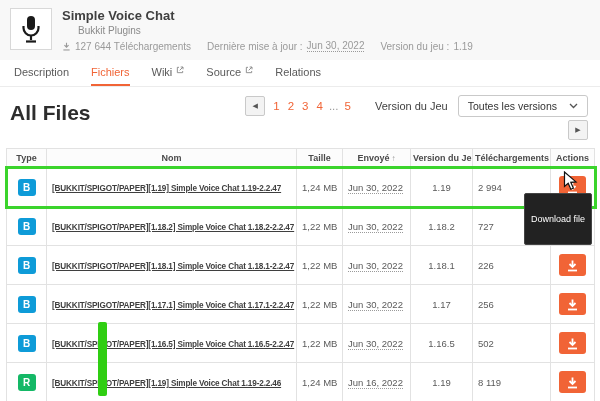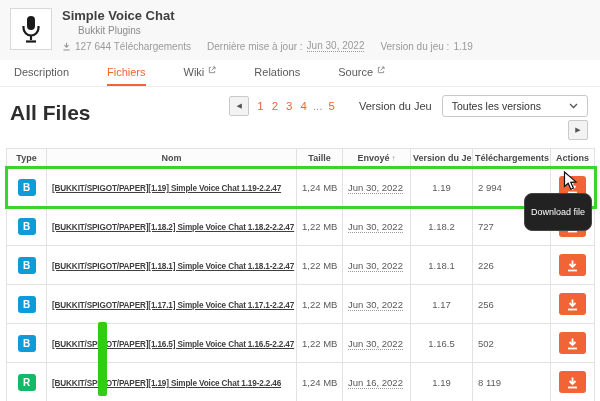--- a/index.html
+++ b/index.html
@@ -11,40 +11,40 @@
   
   .app-header { display:flex; gap:10px; padding:8px 10px; background:#f8f8f8; }
   .app-icon { width:42px; height:42px; background:#fff; border:1px solid #d8d8d8;
     display:flex; align-items:center; justify-content:center; flex:none; }
   .ht-title { font-size:13px; font-weight:bold; color:#404040; }
   .ht-sub { font-size:10px; color:#8a8a8a; margin-top:2px;margin-left:16px; }
   .ht-stats { display:flex; align-items:center; gap:4px; font-size:10px; color:#9a9a9a; margin-top:4px; white-space:nowrap; }
   .ht-stats .sep { width:8px; }
   .dotted { border-bottom:1px dotted #9a9a9a; }
   
-  .tab-bar { display:flex; gap:38px; padding:0 14px; background:#fff;
+  .tab-bar { display:flex; gap:22px; padding:0 14px; background:#fff;
     border-bottom:1px solid #ececec; height:27px; }
   .tab { display:flex; align-items:center; gap:4px; font-size:11px; color:#5a5a5a;
     border-bottom:2px solid transparent; cursor:pointer; }
   .tab.active { color:#f16436; border-bottom-color:#f16436; }
   .tab .ext { display:flex; margin-top:-4px; }
   
   .files-header { display:flex; justify-content:space-between; align-items:flex-start;
     padding:8px 12px 4px 10px; }
   .page-title { font-size:21px; font-weight:bold; color:#2d2d2d; margin-top:6px; }
   .pag { display:flex; flex-direction:column; align-items:flex-end; gap:3px; }
   .pag-row { display:flex; align-items:center; gap:4px; }
   .nav-btn { width:20px; height:20px; border:1px solid #c9c9c9; background:#f3f3f3;
     border-radius:2px; font-size:7px; color:#555; display:flex; align-items:center;
     justify-content:center; cursor:pointer; }
   .pages { display:flex; align-items:center; }
   .page-num { color:#f16436; font-size:11.5px; padding:0 4px; cursor:pointer; }
   .page-ellipsis { color:#9a9a9a; font-size:11.5px; padding:0 2px; }
   .ver-label { font-size:11px; color:#3f3f3f; margin:0 6px 0 16px; }
-  .select-box { display:flex; align-items:center; gap:28px; border:1px solid #c9c9c9;
+  .select-box { display:flex; align-items:center; gap:12px; border:1px solid #c9c9c9;
     border-radius:3px; background:#fff; padding:4px 9px; font-size:10.5px; color:#333; cursor:pointer; }
   
   .files-table { width:588px; margin:4px 6px 0 6px; border-collapse:collapse; table-layout:fixed; }
   .files-table th { border:1px solid #e2e2e2; background:#fcfcfc; font-size:9px;
     font-weight:bold; color:#4a4a4a; padding:4px 2px; text-align:center; white-space:nowrap; overflow:hidden; }
   .files-table td { border:1px solid #e2e2e2; font-size:9.5px; color:#5a5a5a;
     padding:8px 5px; white-space:nowrap; overflow:hidden; }
   th .sort { font-size:8px; color:#999; margin-left:2px; }
   .c-type, .c-ver, .c-act { text-align:center; }
   .c-dl { padding-left:9px; }
@@ -55,21 +55,21 @@
   .file-link { font-weight:bold; color:#3f3f3f; text-decoration:underline;
     font-size:8.2px; letter-spacing:-0.15px; cursor:pointer; }
   .dl-btn { width:27px; height:22px; border:none; border-radius:3px; background:#f16436;
     display:flex; align-items:center; justify-content:center; margin:0 auto; cursor:pointer; }
   tr.highlighted { outline:3px solid #3bd42c; outline-offset:-1px; }
   
   .overlay { position:absolute; pointer-events:none; z-index:5; }
   .green-stripe { left:98px; top:322px; width:9px; height:74px; background:#2fce12; border-radius:2px; }
   .cursor { left:563px; top:171px; }
   .tooltip { left:524px; top:193px; background:#222; color:#fff; font-size:9px;
-    padding:13px 6px; border-radius:8px; white-space:nowrap; border:1px solid #444; }
+    padding:20px 6px; border-radius:2px; white-space:nowrap; border:1px solid #444; }
 </style>
 </head>
 <body>
 
 <div class="app-header">
   <div class="app-icon">
     <svg width="24" height="30" viewBox="0 0 24 30">
       <rect x="8" y="2" width="8" height="14" rx="4" fill="#1a1a1a"></rect>
       <path d="M4.5 12v2a7.5 7.5 0 0 0 15 0v-2" fill="none" stroke="#1a1a1a" stroke-width="2.2"></path>
       <path d="M12 22v4" stroke="#1a1a1a" stroke-width="2.2"></path>
@@ -108,31 +108,31 @@
       <span>Wiki</span>
       <span class="ext">
         <svg width="8" height="8" viewBox="0 0 12 12">
           <path d="M4.5 2H2v8h8V7.5" fill="none" stroke="#8a8a8a" stroke-width="1.4"></path>
           <path d="M7 1.5h3.5V5" fill="none" stroke="#8a8a8a" stroke-width="1.4"></path>
           <path d="M10.5 1.5L5.5 6.5" stroke="#8a8a8a" stroke-width="1.4"></path>
         </svg>
       </span>
     </div>
     <div class="tab">
-      <span>Relations</span>
-    </div>
-    <div class="tab">
       <span>Source</span>
       <span class="ext">
         <svg width="8" height="8" viewBox="0 0 12 12">
           <path d="M4.5 2H2v8h8V7.5" fill="none" stroke="#8a8a8a" stroke-width="1.4"></path>
           <path d="M7 1.5h3.5V5" fill="none" stroke="#8a8a8a" stroke-width="1.4"></path>
           <path d="M10.5 1.5L5.5 6.5" stroke="#8a8a8a" stroke-width="1.4"></path>
         </svg>
       </span>
+    </div>
+    <div class="tab">
+      <span>Relations</span>
     </div>
   </div>
 
 <div class="files-header">
   <div class="page-title">All Files</div>
   <div class="pag">
     <div class="pag-row">
       <div class="nav-btn">
           <span>◀</span>
         </div>

